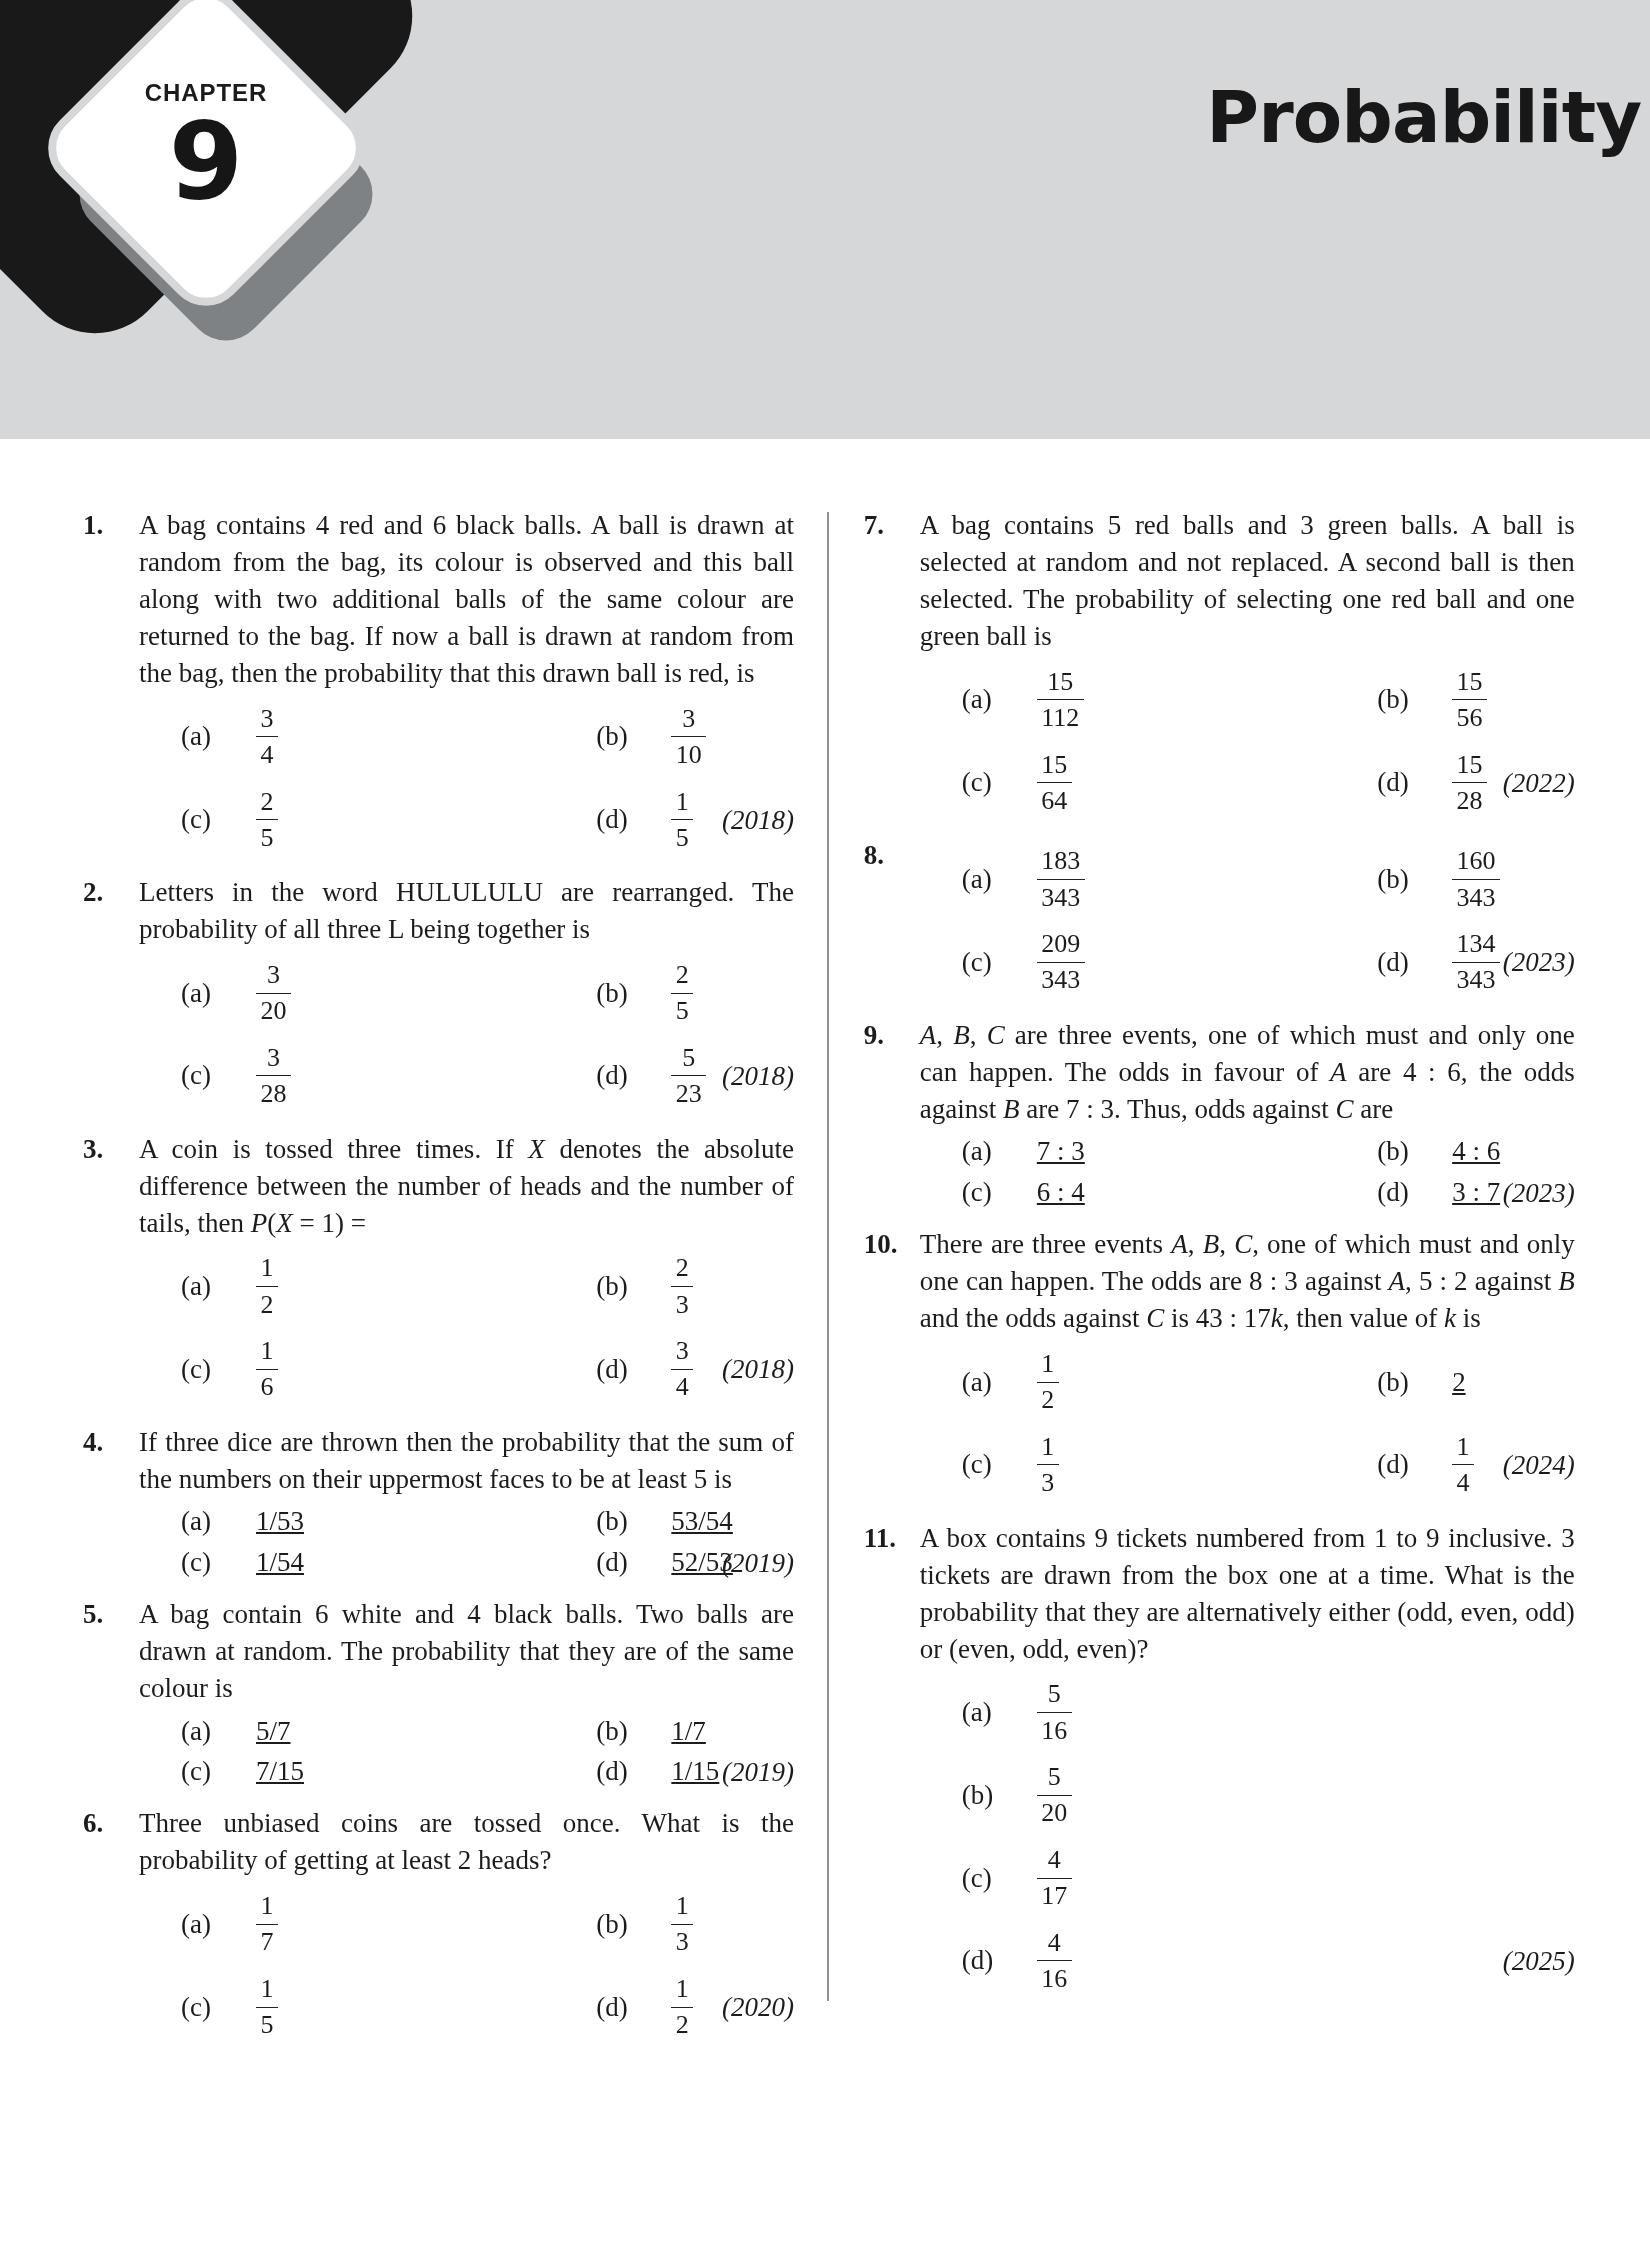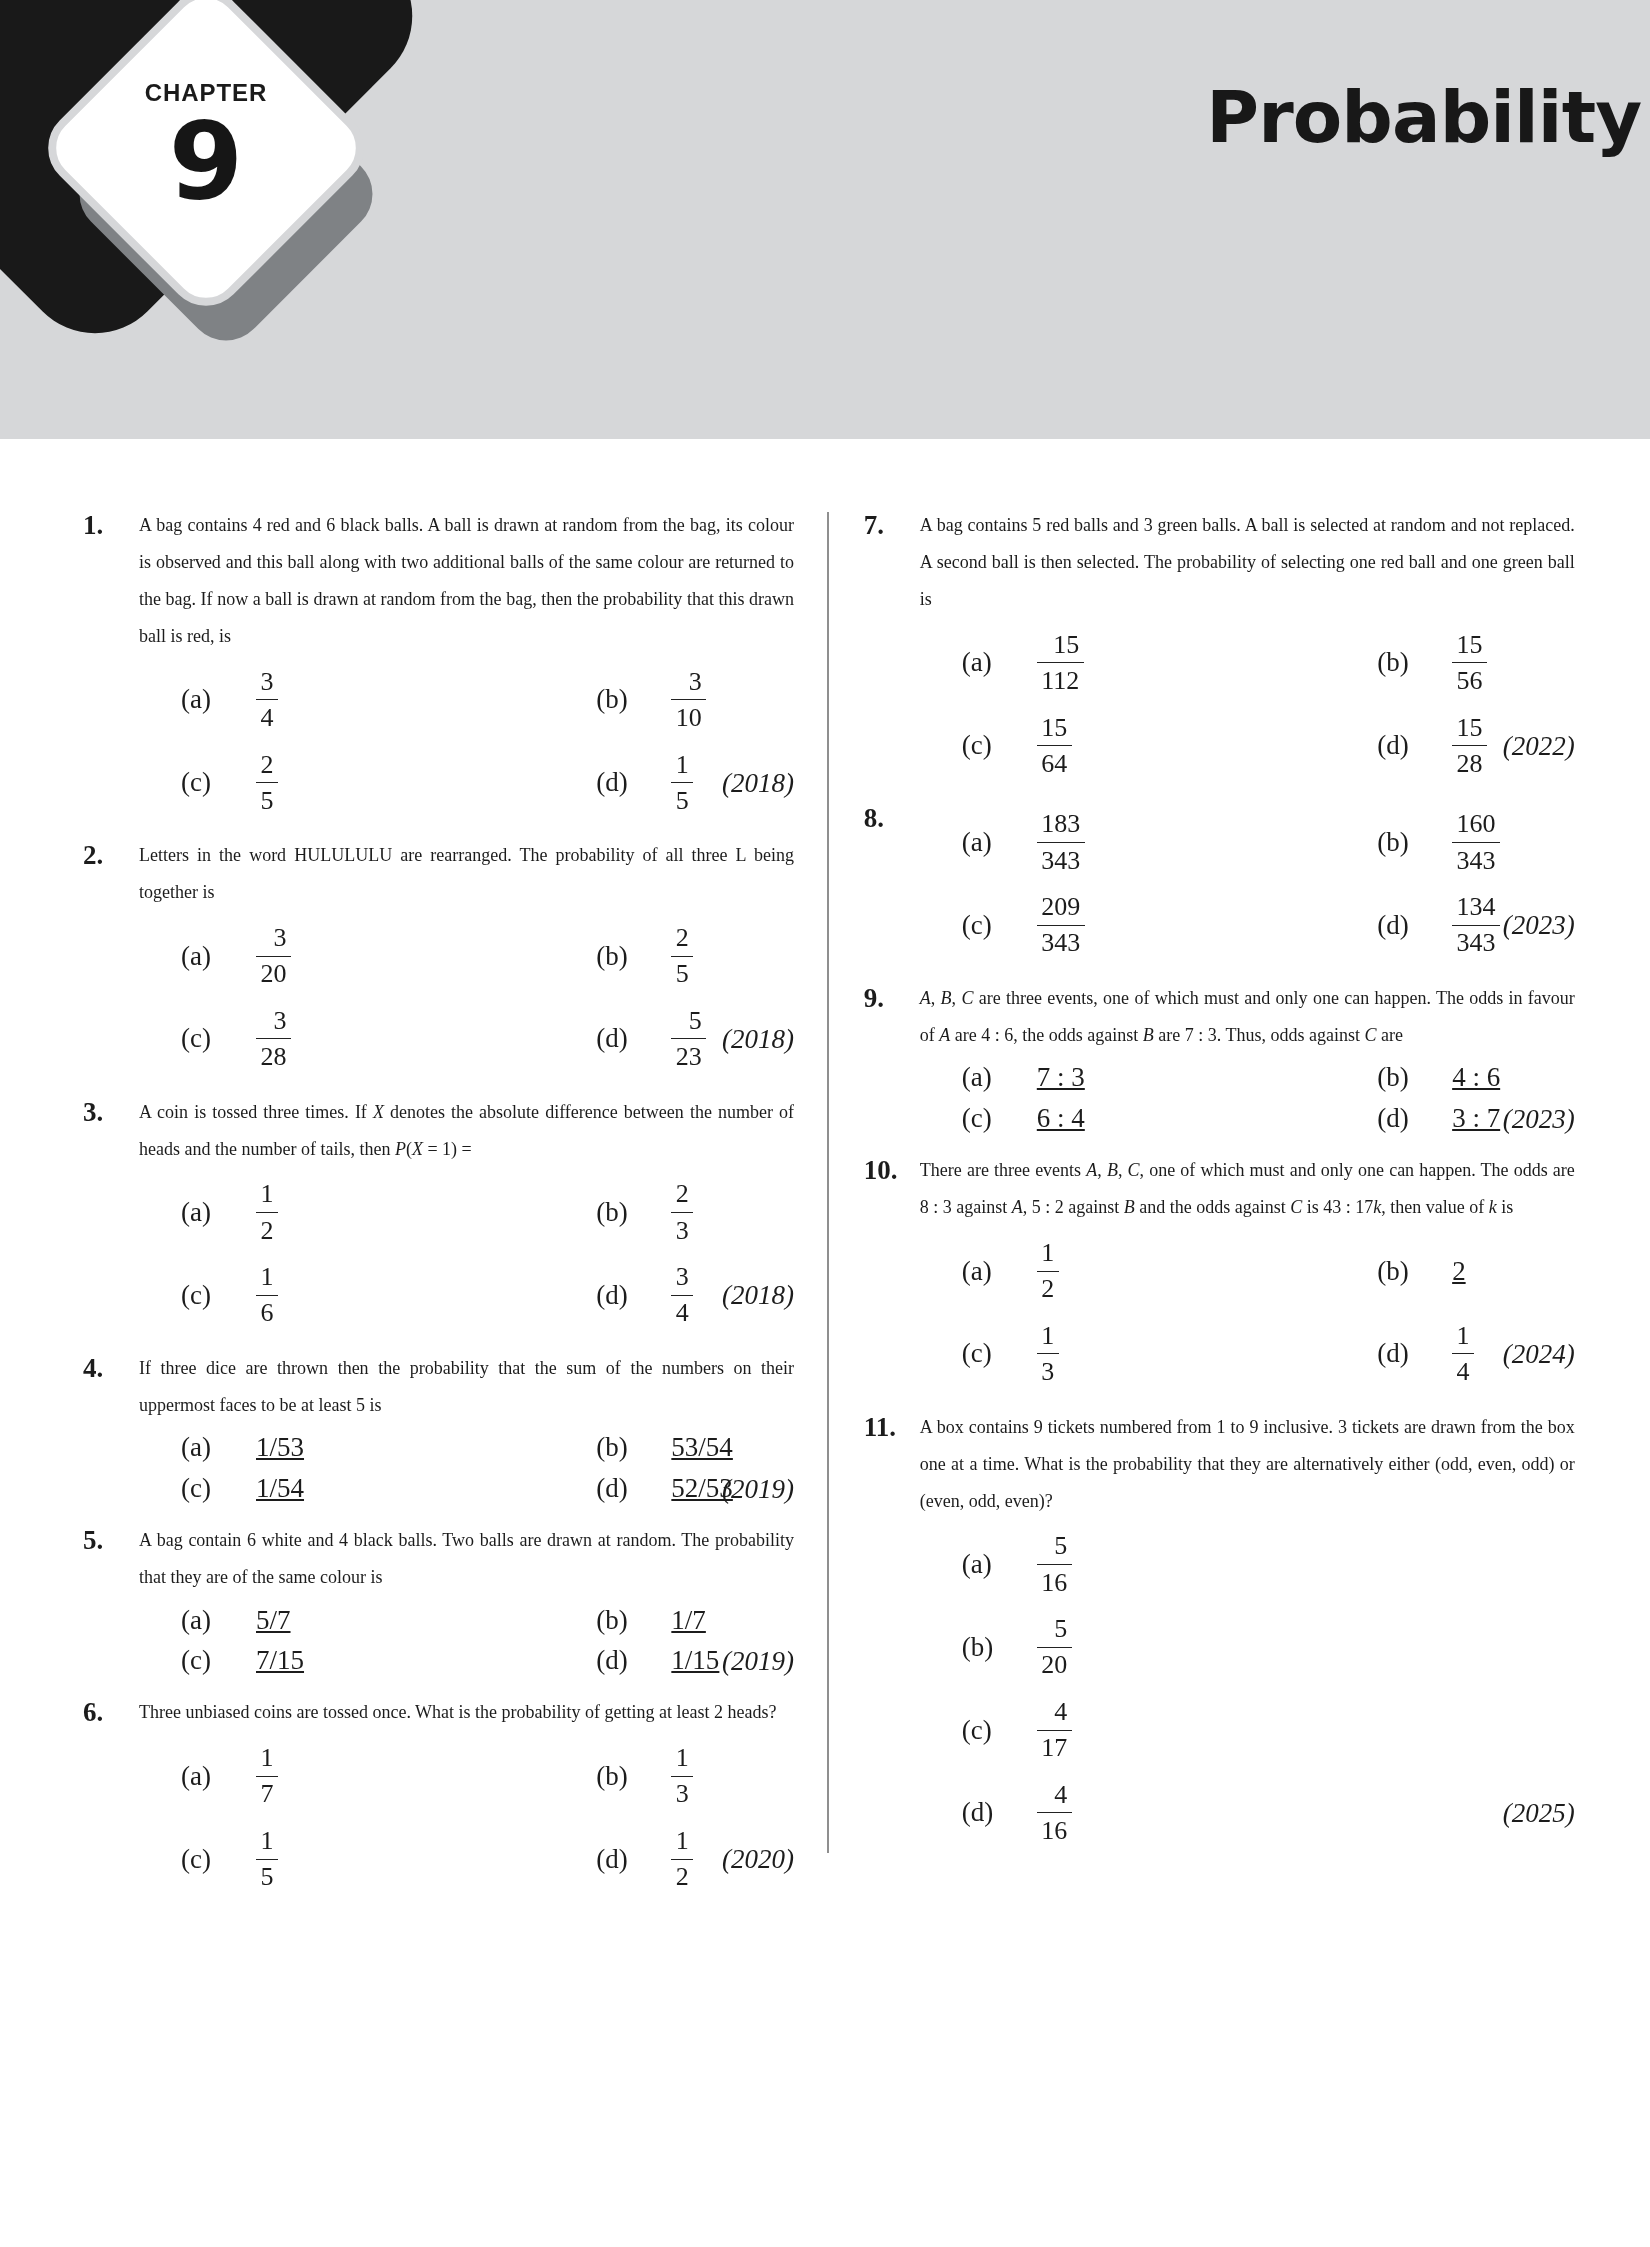--- a/index.html
+++ b/index.html
@@ -28,29 +28,29 @@
           font-family:"DejaVu Sans", sans-serif;font-weight:bold;font-size:72px;
           letter-spacing:-0.9px;color:#181818;}
   
   .content{display:flex;align-items:stretch;padding:68px 53px 0 83px;}
   .col{width:711px;}
   .divider{width:1.8px;background:var(--rule);margin:5.3px 35px 61px 33px;}
   
   .question{display:flex;margin-bottom:12.3px;}
   .qnum{flex:0 0 56px;font-weight:bold;font-size:27px;line-height:37px;}
   .qbody{flex:1;min-width:0;}
-  .qtext{font-size:18px;line-height:37px;text-align:justify;margin-bottom:4.4px;}
+  .qtext{font-size:27px;line-height:37px;text-align:justify;margin-bottom:4.4px;}
   .qtext i{font-style:italic;}
   .opt-row{position:relative;display:flex;align-items:center;min-height:39px;margin:1.8px 0;}
   .row-tall{min-height:81px;}
   .opt{display:flex;align-items:center;padding-left:42px;font-size:27px;}
   .opt-first{flex:0 0 57%;}
   .opt-label{display:inline-block;width:75px;flex:none;}
   .opt-text{white-space:nowrap;text-decoration:underline;}
-  .frac{display:inline-block;text-align:right;font-size:26px;line-height:30px;vertical-align:middle;}
+  .frac{display:inline-block;text-align:center;font-size:26px;line-height:30px;vertical-align:middle;}
   .frac .num{display:block;padding:0 4.4px 2.6px;}
   .frac .den{display:block;border-top:1.8px solid #222;padding:2.6px 4.4px 0;}
   .year{position:absolute;right:0;top:50%;transform:translateY(-50%);
         font-style:italic;font-size:27px;white-space:nowrap;}
 </style>
 </head>
 <body>
 
 <div class="header">
   <div class="ribbon"></div>

